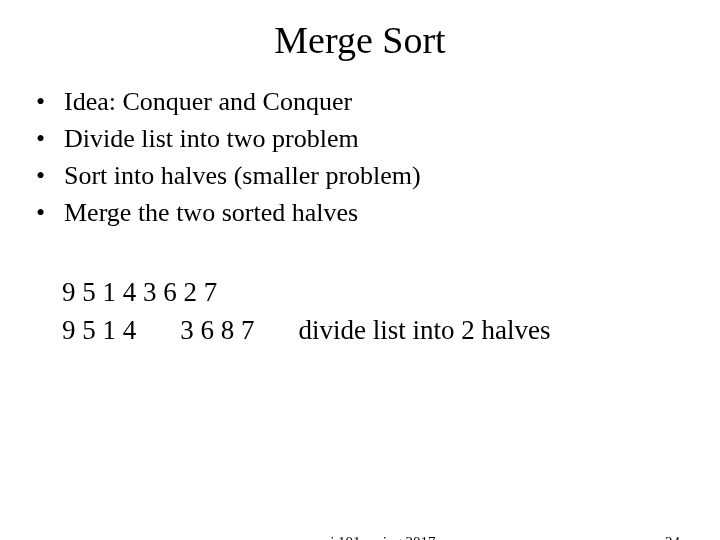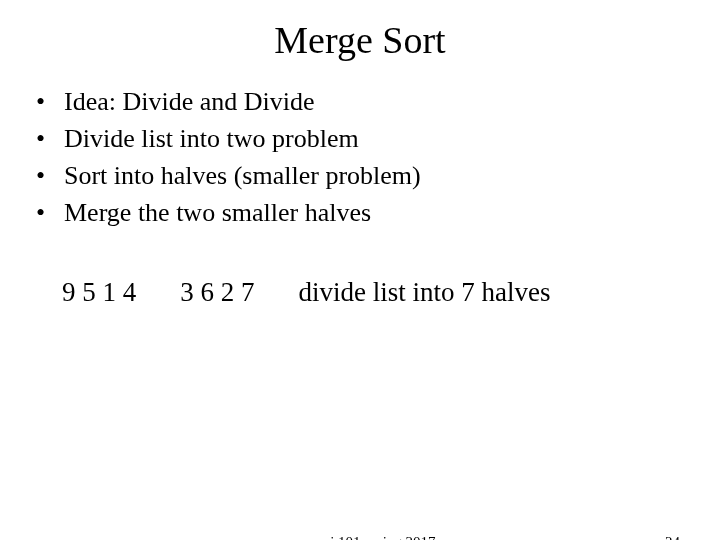--- a/index.html
+++ b/index.html
@@ -80,43 +80,44 @@
 </head>
 <body>
 
 <div class="slide">
 
   <div class="title">Merge Sort</div>
 
   <ul class="bullets">
     <li>
       <span class="dot">•</span>
-      <span>Idea: Divide and Divide</span>
+      <span>Idea: Conquer and Conquer</span>
     </li>
     <li>
       <span class="dot">•</span>
       <span>Divide list into two problem</span>
     </li>
     <li>
       <span class="dot">•</span>
       <span>Sort into halves (smaller problem)</span>
     </li>
     <li>
       <span class="dot">•</span>
-      <span>Merge the two smaller halves</span>
+      <span>Merge the two sorted halves</span>
     </li>
   </ul>
 
   <div class="example">
+    <div>9 5 1 4 3 6 2 7</div>
     <div class="row2">
       <span class="half1">9 5 1 4</span>
       <span class="gap1"></span>
-      <span class="half2">3 6 2 7</span>
+      <span class="half2">3 6 8 7</span>
       <span class="gap2"></span>
-      <span class="note">divide list into 7 halves</span>
+      <span class="note">divide list into 2 halves</span>
     </div>
   </div>
 
   <div class="footer">
     <span class="course">compsci 101 spring 2017</span>
     <span class="page">24</span>
   </div>
 
 </div>
 

